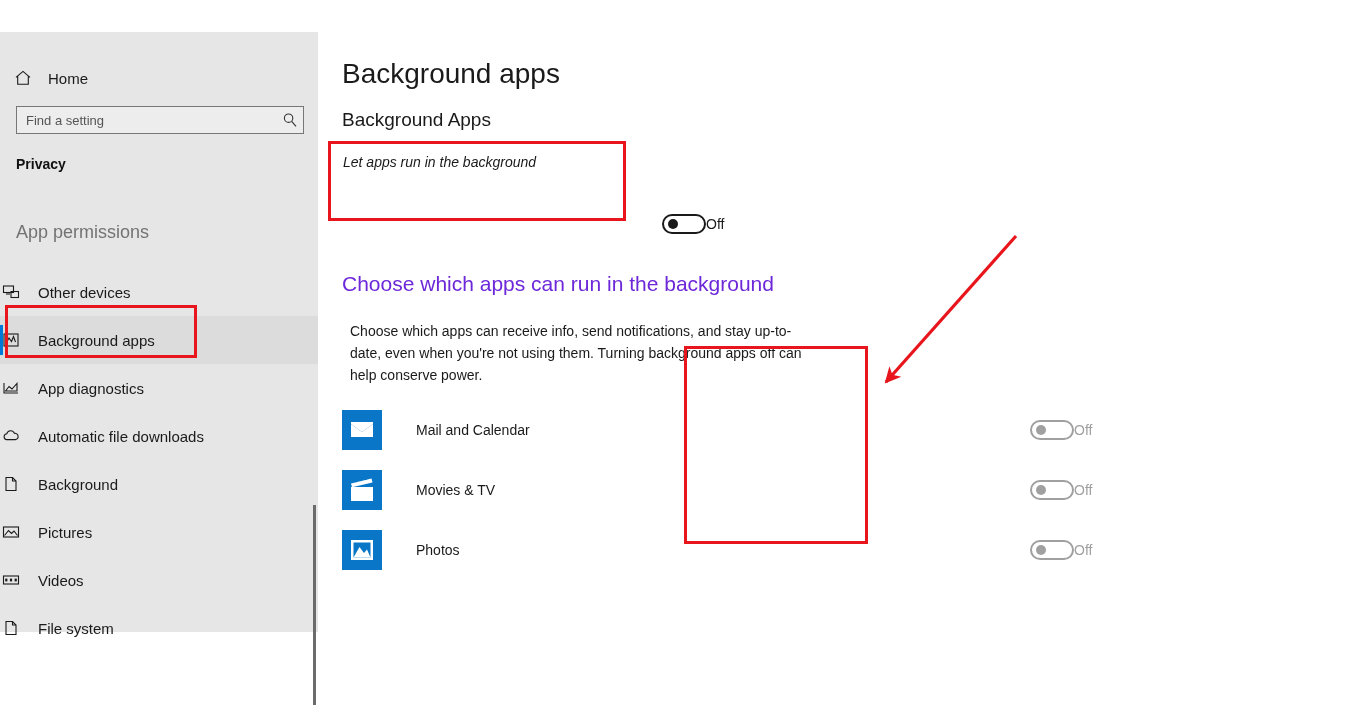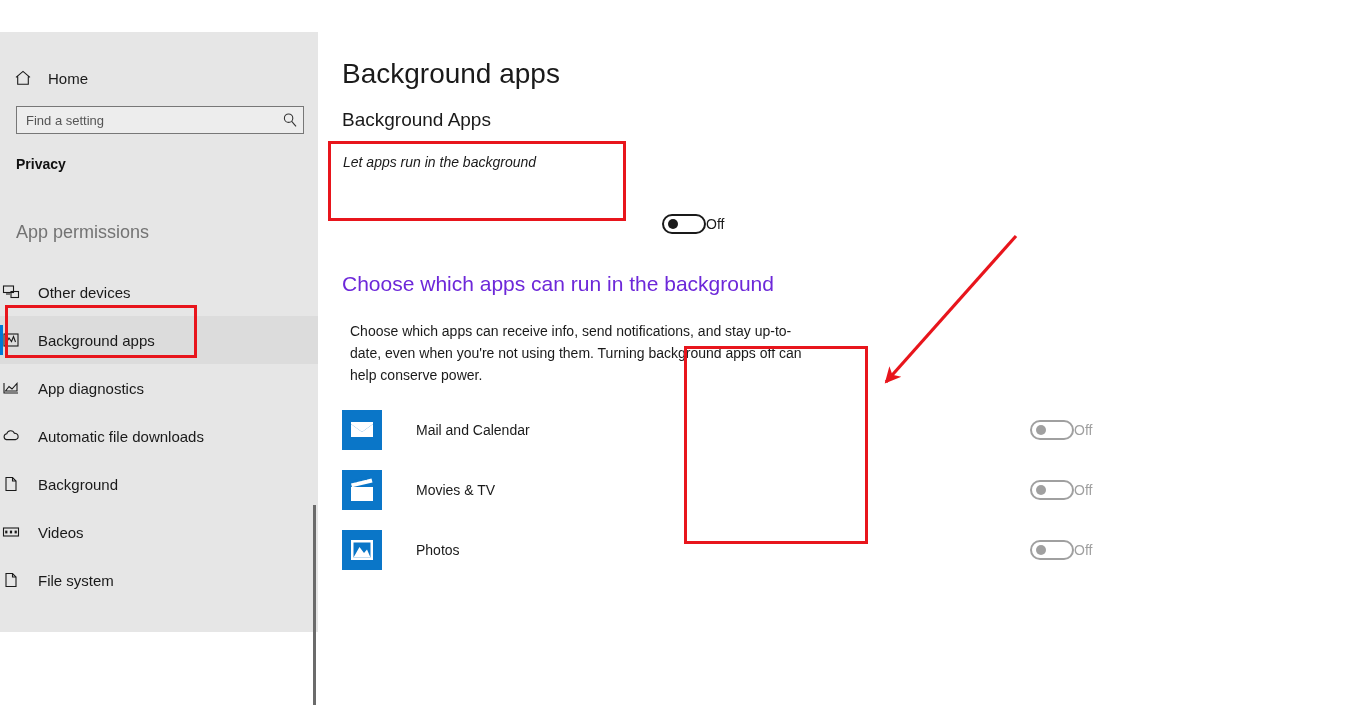--- a/index.html
+++ b/index.html
@@ -219,20 +219,29 @@
       <div class="navitem">
         <span class="ic">
           <svg width="18" height="18" viewBox="0 0 18 18">
             <path d="M4 2.5 H10.5 L14 6 V15.5 H4 Z" stroke="#1a1a1a" stroke-width="1.1" fill="none"></path>
             <path d="M10.5 2.5 V6 H14" stroke="#1a1a1a" stroke-width="1.1" fill="none"></path>
           </svg>
         </span>
         <span class="lb">Background</span>
       </div>
 
+      <div class="navitem">
+        <span class="ic">
+          <svg width="18" height="18" viewBox="0 0 18 18">
+            <rect x="1.5" y="4" width="15" height="10" stroke="#1a1a1a" stroke-width="1.1" fill="none"></rect>
+            <path d="M2.5 12.5 L6.5 7.5 L9.5 10.5 L12 8 L15.5 12.5" stroke="#1a1a1a" stroke-width="1.1" fill="none"></path>
+          </svg>
+        </span>
+        <span class="lb">Pictures</span>
+      </div>
 
       <div class="navitem">
         <span class="ic">
           <svg width="18" height="18" viewBox="0 0 18 18">
             <rect x="1.5" y="5" width="15" height="8" stroke="#1a1a1a" stroke-width="1.1" fill="none"></rect>
             <rect x="3.2" y="7.6" width="2.2" height="2.8" fill="#1a1a1a"></rect>
             <rect x="7.9" y="7.6" width="2.2" height="2.8" fill="#1a1a1a"></rect>
             <rect x="12.6" y="7.6" width="2.2" height="2.8" fill="#1a1a1a"></rect>
           </svg>
         </span>

